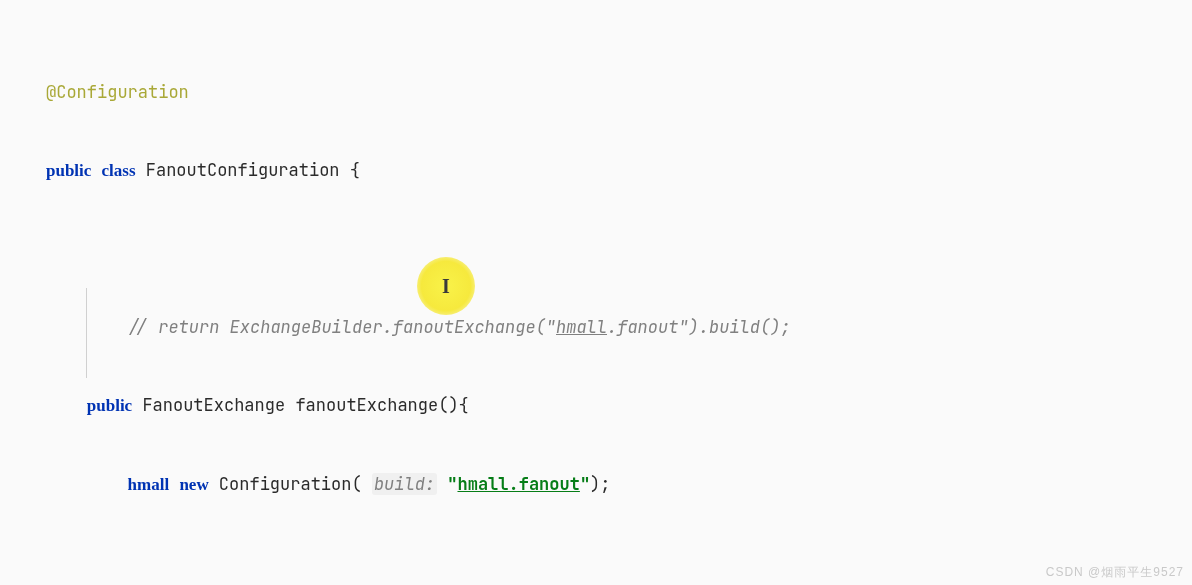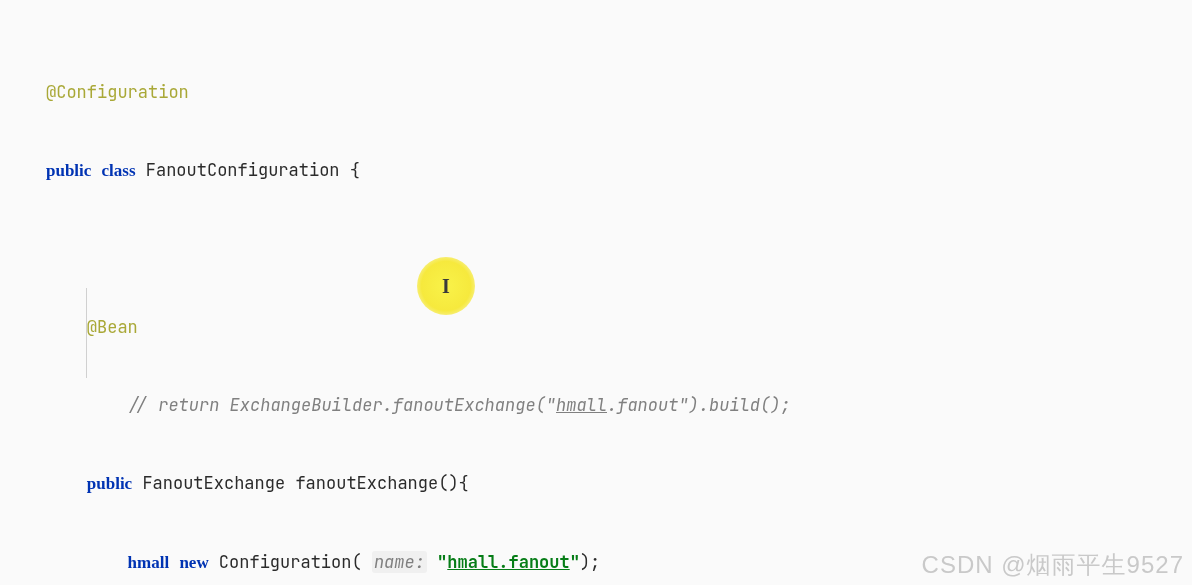--- a/index.html
+++ b/index.html
@@ -69,38 +69,37 @@
       justify-content: center;
       font-family: Georgia, serif;
       font-size: 20px;
       font-weight: bold;
       color: #3a3a3a;
     }
     .watermark {
       position: absolute;
       bottom: 4px;
       right: 8px;
-      font-size: 24px;
+      font-size: 12px;
       color: #c9c9c9;
       font-family: Arial, sans-serif;
       letter-spacing: 1px;
       z-index: 5;
     }
   </style>
 </head>
 <body>
 
 <div class="code-area">
   <div class="line"><span class="line-content"><span class="annotation">@Configuration</span></span></div>
   <div class="line"><span class="line-content"><span class="keyword">public</span> <span class="keyword">class</span> <span class="type">FanoutConfiguration</span> <span class="brace">{</span></span></div>
   <div class="line"></div>
-  <div class="line"><span class="line-content">    <span class="annotation">@Bean</span></span></div>
   <div class="line"><span class="line-content">        <span class="comment"><span>// return ExchangeBuilder.fanoutExchange("</span><span style="text-decoration:underline">hmall</span><span>.fanout").build();</span></span></span></div>
   <div class="line"><span class="line-content">    <span class="keyword">public</span> <span class="type">FanoutExchange</span> <span class="method-name">fanoutExchange(){</span></span></div>
-  <div class="line"><span class="line-content">        <span class="keyword">hmall</span> <span class="keyword">new</span> <span>Configuration(</span> <span class="param-hint">name:</span> <span class="string"><span>"</span><span class="string-underline">hmall.fanout</span><span>"</span></span><span>);</span></span></div>
+  <div class="line"><span class="line-content">        <span class="keyword">hmall</span> <span class="keyword">new</span> <span>Configuration(</span> <span class="param-hint">build:</span> <span class="string"><span>"</span><span class="string-underline">hmall.fanout</span><span>"</span></span><span>);</span></span></div>
   
   
   
   
   
   
   
   
   
   

